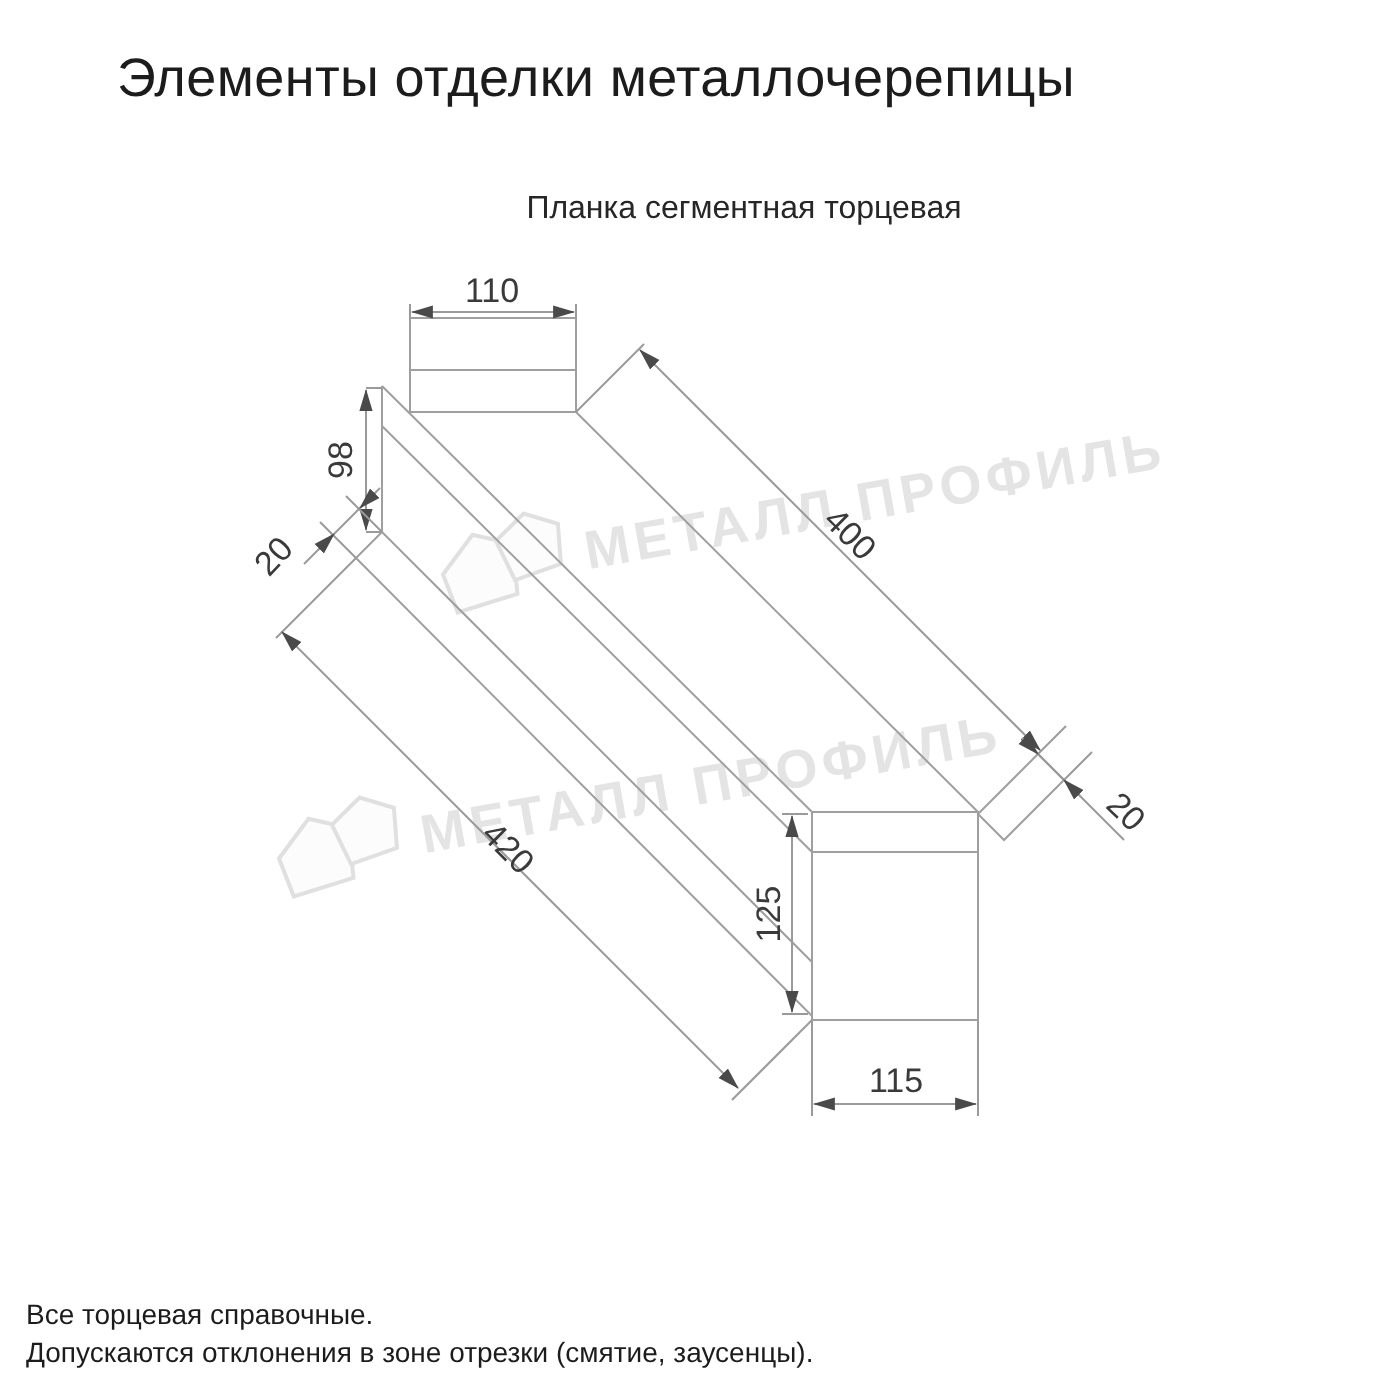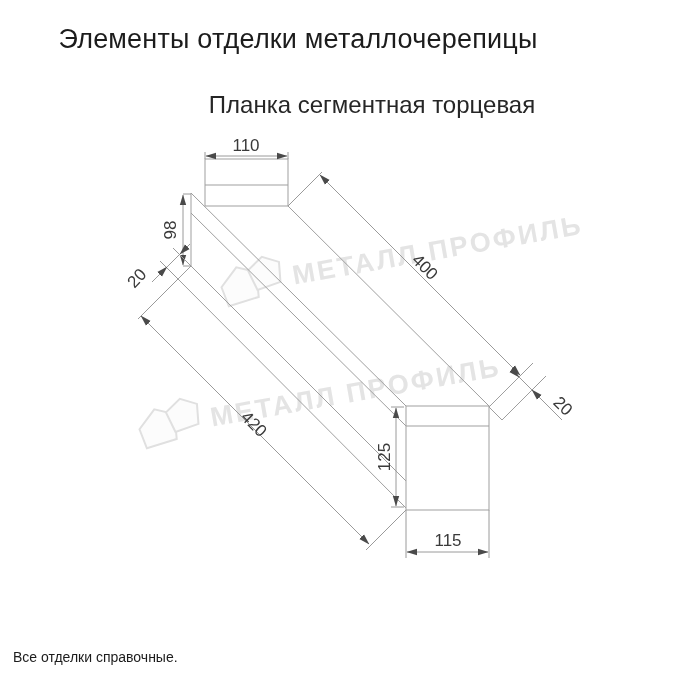--- a/index.html
+++ b/index.html
@@ -6,21 +6,21 @@
   body{
     width:700px;height:700px;position:relative;background:#ffffff;
     font-family:"Liberation Sans", sans-serif;color:#1a1a1a;overflow:hidden;
   }
   .page-title{
     position:absolute;top:24px;left:0;width:596px;text-align:center;
     font-size:27px;letter-spacing:.2px;color:#1c1c1c;
   }
   .subtitle{
     position:absolute;top:94px;left:172px;width:400px;text-align:center;
-    font-size:24px;line-height:21px;color:#262626;
+    font-size:16px;line-height:21px;color:#262626;
   }
   .footer{
     position:absolute;top:648px;left:13px;width:640px;
     font-size:14px;line-height:19px;color:#1c1c1c;
   }
   .drawing{position:absolute;top:0;left:0;}
   svg text.dim{
     font-family:"Liberation Sans", sans-serif;
     font-size:17px;fill:#3a3a3a;
   }
@@ -137,14 +137,15 @@
 
   <g>
     <line class="dimline" x1="406" y1="510" x2="406" y2="558"></line>
     <line class="dimline" x1="489" y1="510" x2="489" y2="558"></line>
     <line class="dimline" x1="407" y1="552" x2="488" y2="552" marker-start="url(#arr)" marker-end="url(#arr)"></line>
     <text class="dim" x="448" y="546" text-anchor="middle">115</text>
   </g>
 </svg>
 
 <div class="footer">
-  <div>Все отделки справочные.</div>
+  <div>Все торцевая справочные.</div>
+  <div>Допускаются отклонения в зоне отрезки (смятие, заусенцы).</div>
 </div>
 
 </body></html>

